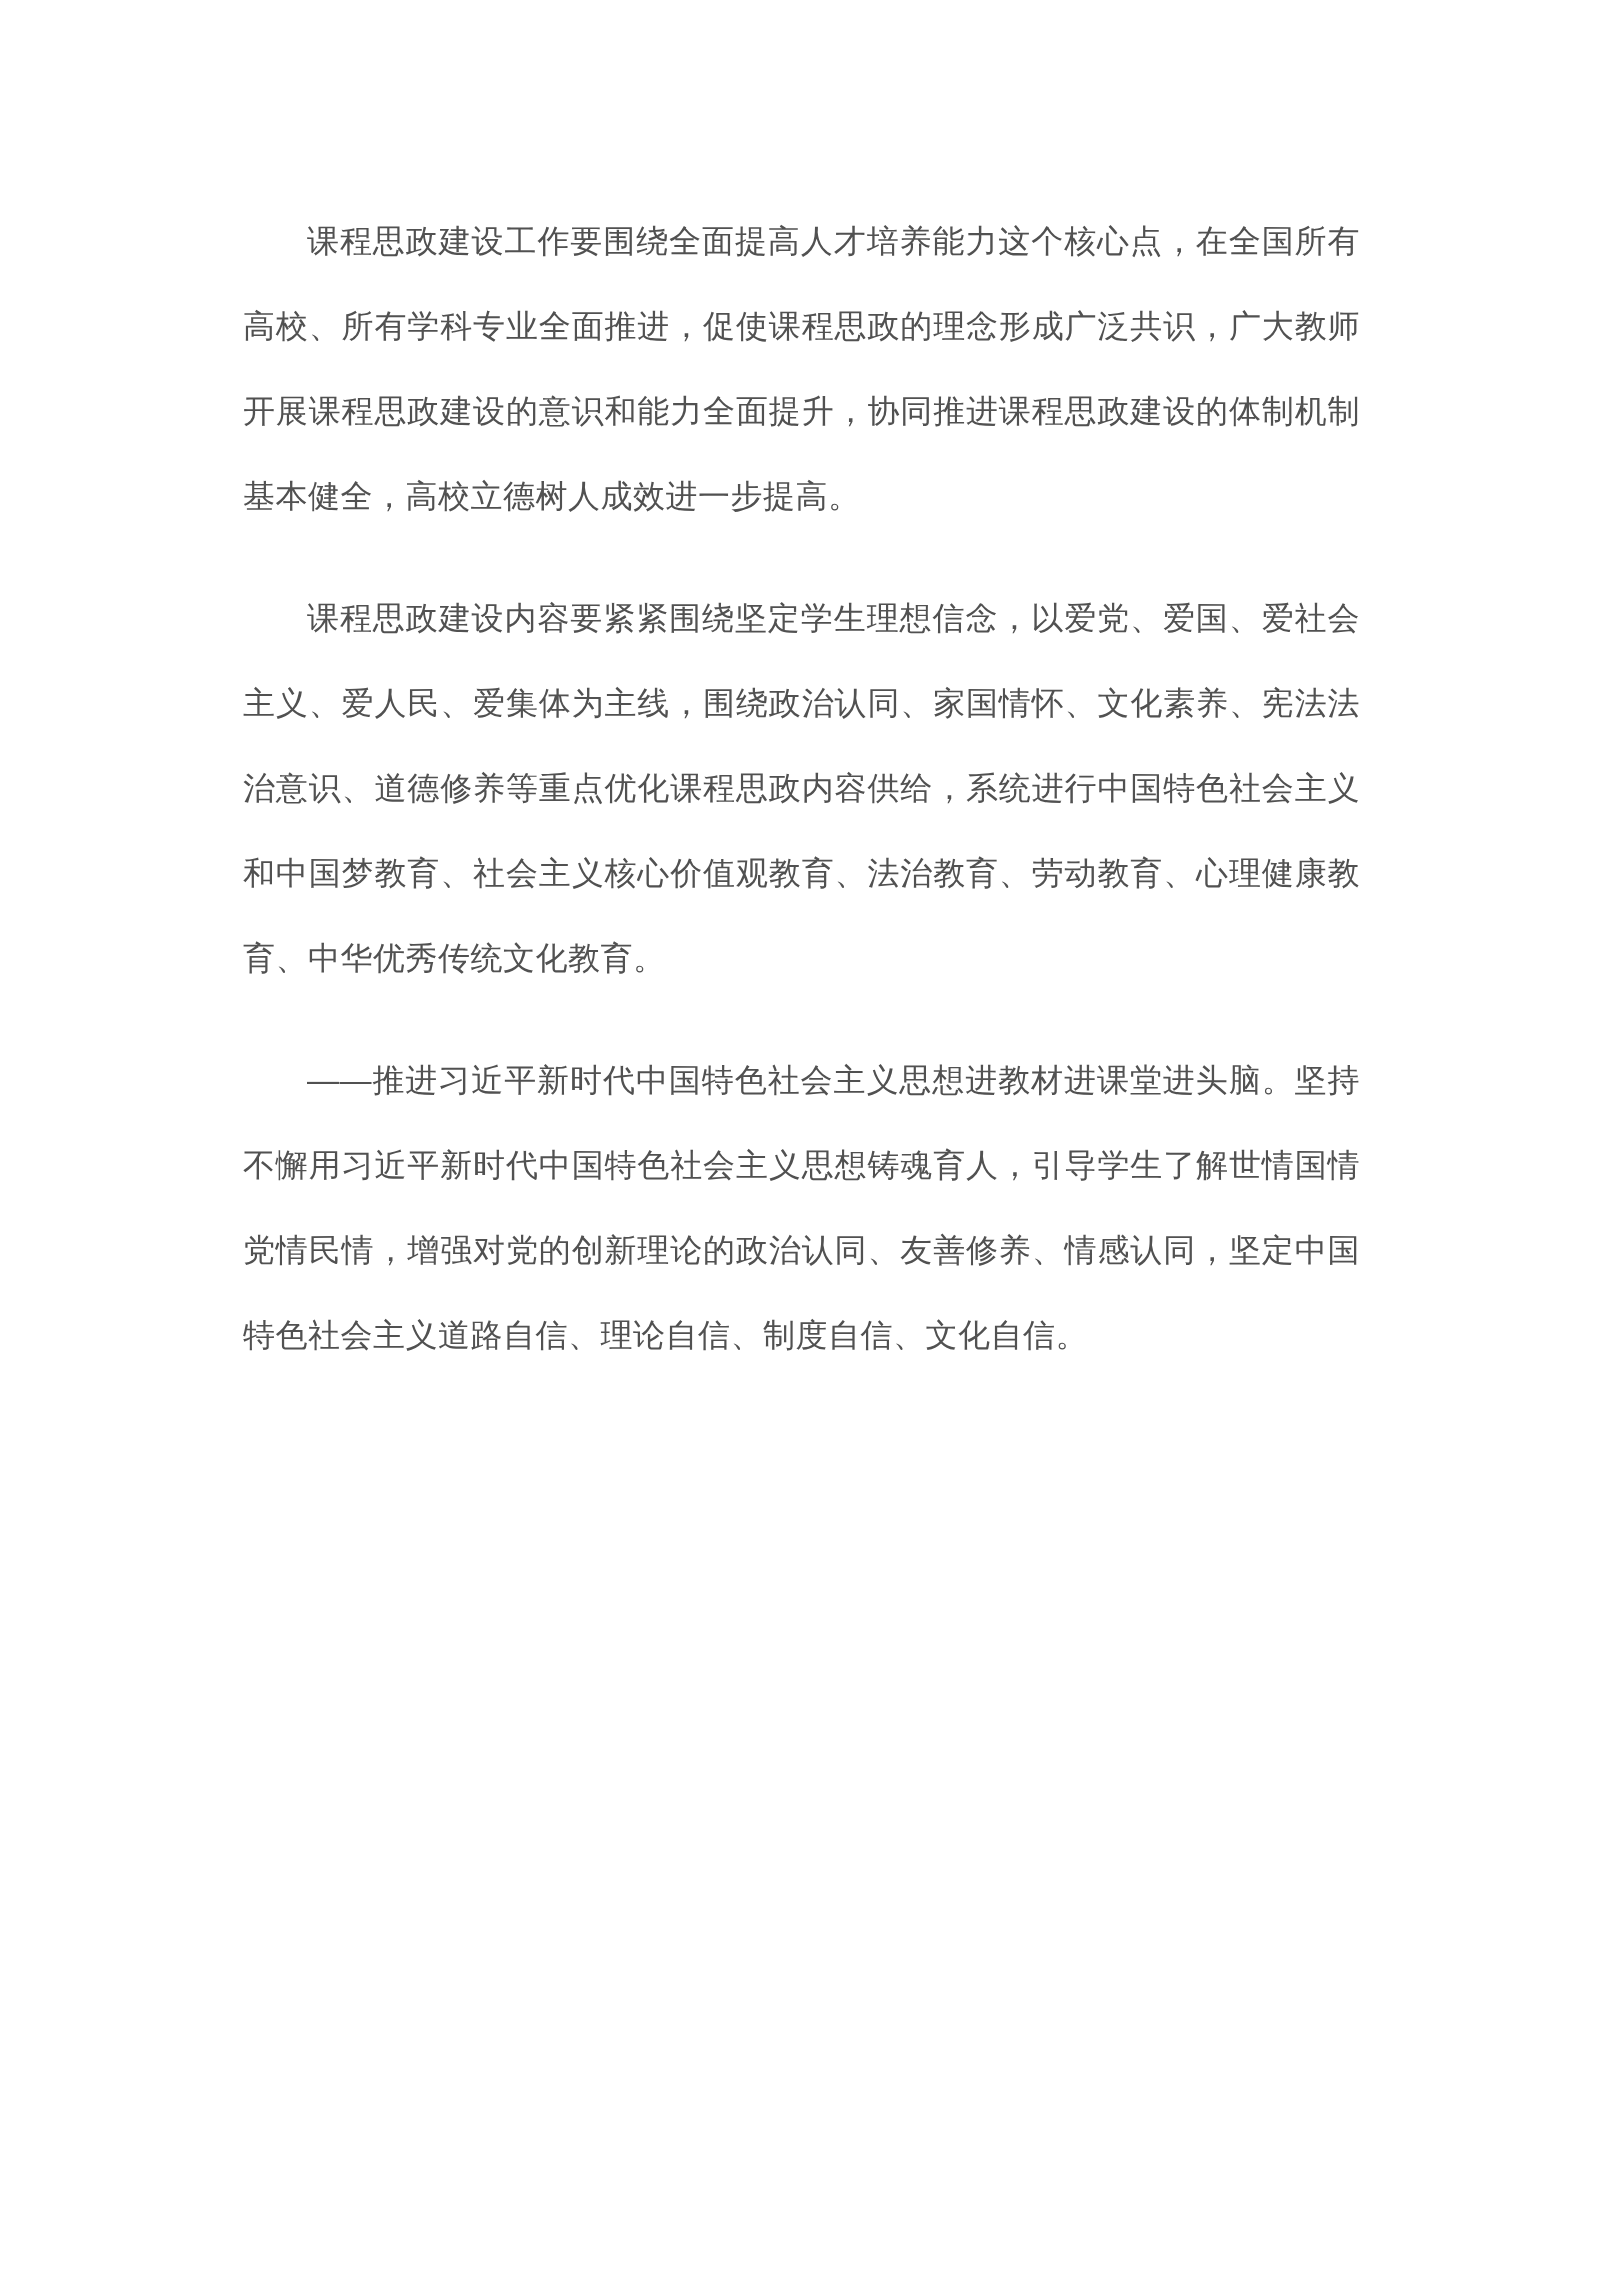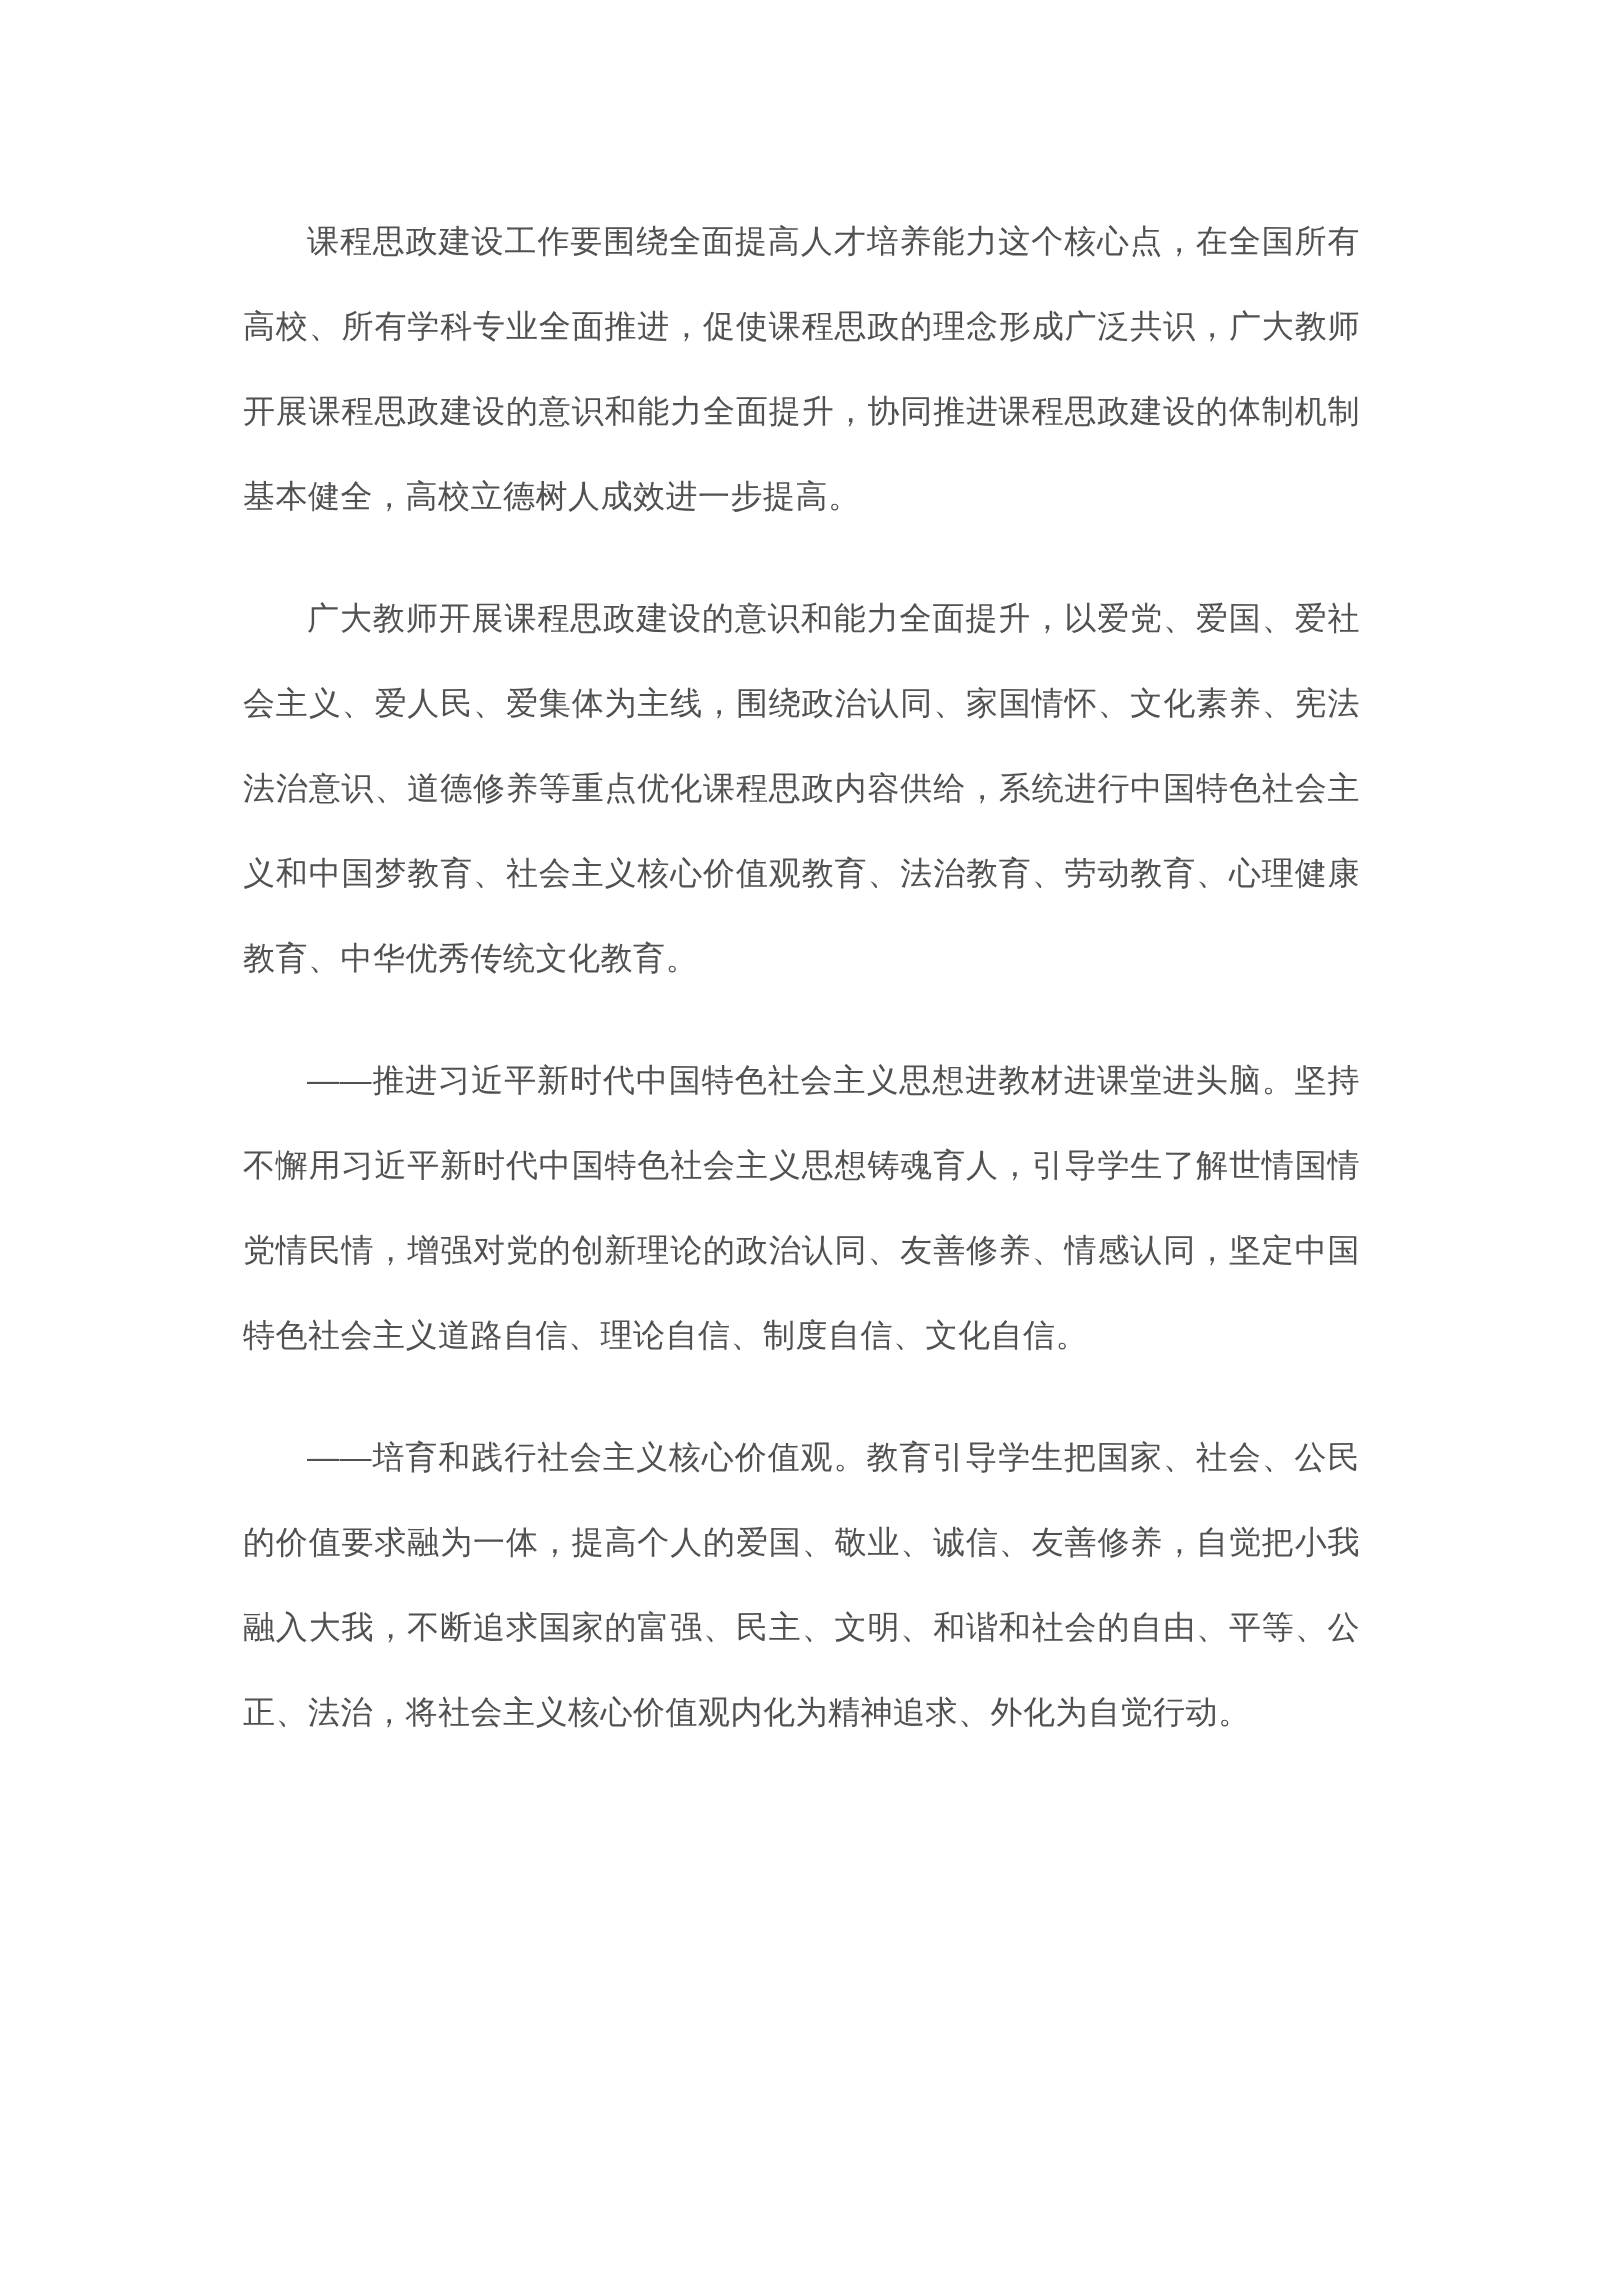--- a/index.html
+++ b/index.html
@@ -34,18 +34,17 @@
     letter-spacing: 0.5px;
     word-break: break-all;
   }
 </style>
 </head>
 <body>
 
 <div class="page">
   <div class="content">
     <p>课程思政建设工作要围绕全面提高人才培养能力这个核心点，在全国所有高校、所有学科专业全面推进，促使课程思政的理念形成广泛共识，广大教师开展课程思政建设的意识和能力全面提升，协同推进课程思政建设的体制机制基本健全，高校立德树人成效进一步提高。</p>
-    <p>广大教师开展课程思政建设的意识和能力全面提升，以爱党、爱国、爱社会主义、爱人民、爱集体为主线，围绕政治认同、家国情怀、文化素养、宪法法治意识、道德修养等重点优化课程思政内容供给，系统进行中国特色社会主义和中国梦教育、社会主义核心价值观教育、法治教育、劳动教育、心理健康教育、中华优秀传统文化教育。</p>
+    <p>课程思政建设内容要紧紧围绕坚定学生理想信念，以爱党、爱国、爱社会主义、爱人民、爱集体为主线，围绕政治认同、家国情怀、文化素养、宪法法治意识、道德修养等重点优化课程思政内容供给，系统进行中国特色社会主义和中国梦教育、社会主义核心价值观教育、法治教育、劳动教育、心理健康教育、中华优秀传统文化教育。</p>
     <p>——推进习近平新时代中国特色社会主义思想进教材进课堂进头脑。坚持不懈用习近平新时代中国特色社会主义思想铸魂育人，引导学生了解世情国情党情民情，增强对党的创新理论的政治认同、友善修养、情感认同，坚定中国特色社会主义道路自信、理论自信、制度自信、文化自信。</p>
-    <p>——培育和践行社会主义核心价值观。教育引导学生把国家、社会、公民的价值要求融为一体，提高个人的爱国、敬业、诚信、友善修养，自觉把小我融入大我，不断追求国家的富强、民主、文明、和谐和社会的自由、平等、公正、法治，将社会主义核心价值观内化为精神追求、外化为自觉行动。</p>
   </div>
 </div>
 
 
 </body></html>

